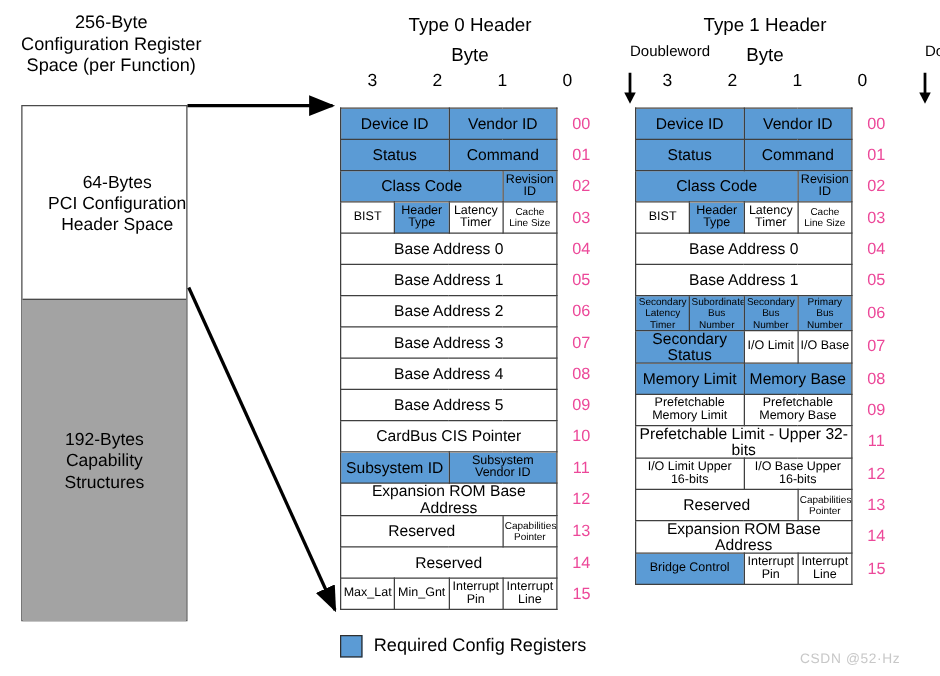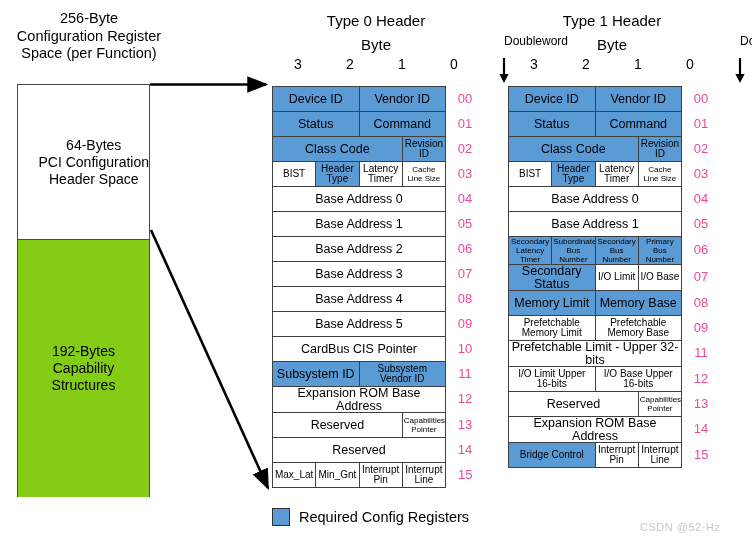--- a/index.html
+++ b/index.html
@@ -23,21 +23,21 @@
     border:1px solid #4a4a4a;box-sizing:border-box;background:#ffffff;
   }
   #header-space{
     position:absolute;left:0;top:0;width:100%;height:154px;
     display:flex;align-items:center;justify-content:flex-end;
     box-sizing:border-box;
   }
   #header-space .txt{text-align:center;font-size:14px;line-height:17px;}
   #cap-space{
     position:absolute;left:0;top:154px;width:100%;height:258px;
-    background:#84cc16;border-top:1px solid #4a4a4a;
+    background:#a3a3a3;border-top:1px solid #4a4a4a;
     display:flex;align-items:center;justify-content:center;
     box-sizing:border-box;
   }
   #cap-space .txt{text-align:center;font-size:14px;line-height:17px;}
 
   
   .arrow-svg{position:absolute;left:0;top:0;width:752px;height:541px;pointer-events:none;}
 
   
   .tblwrap{position:absolute;}

